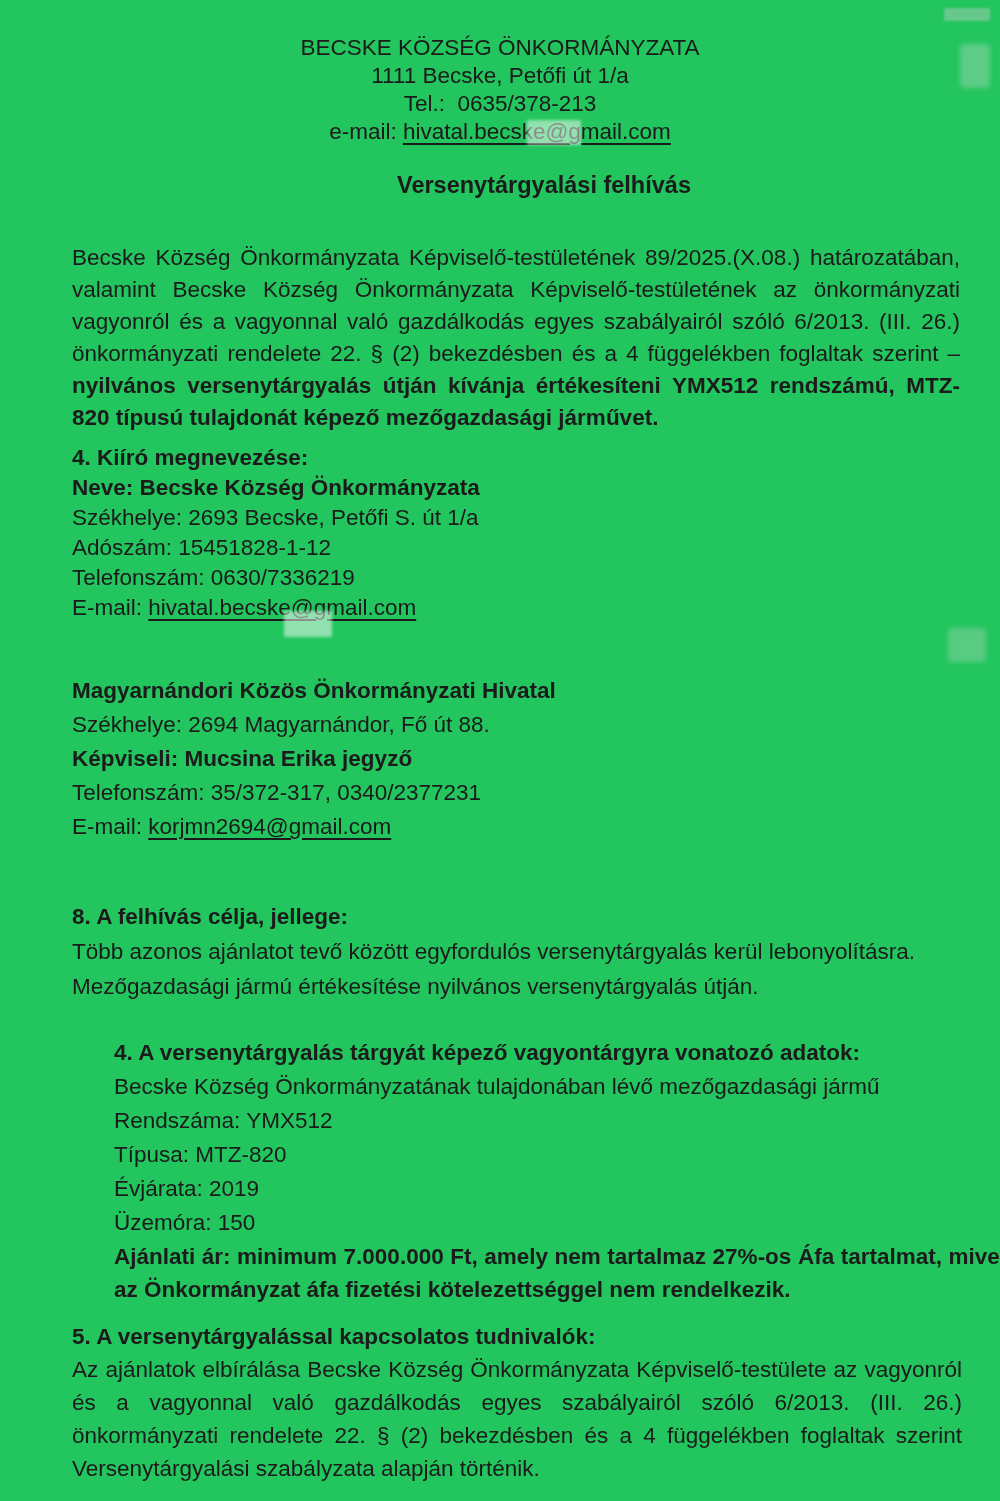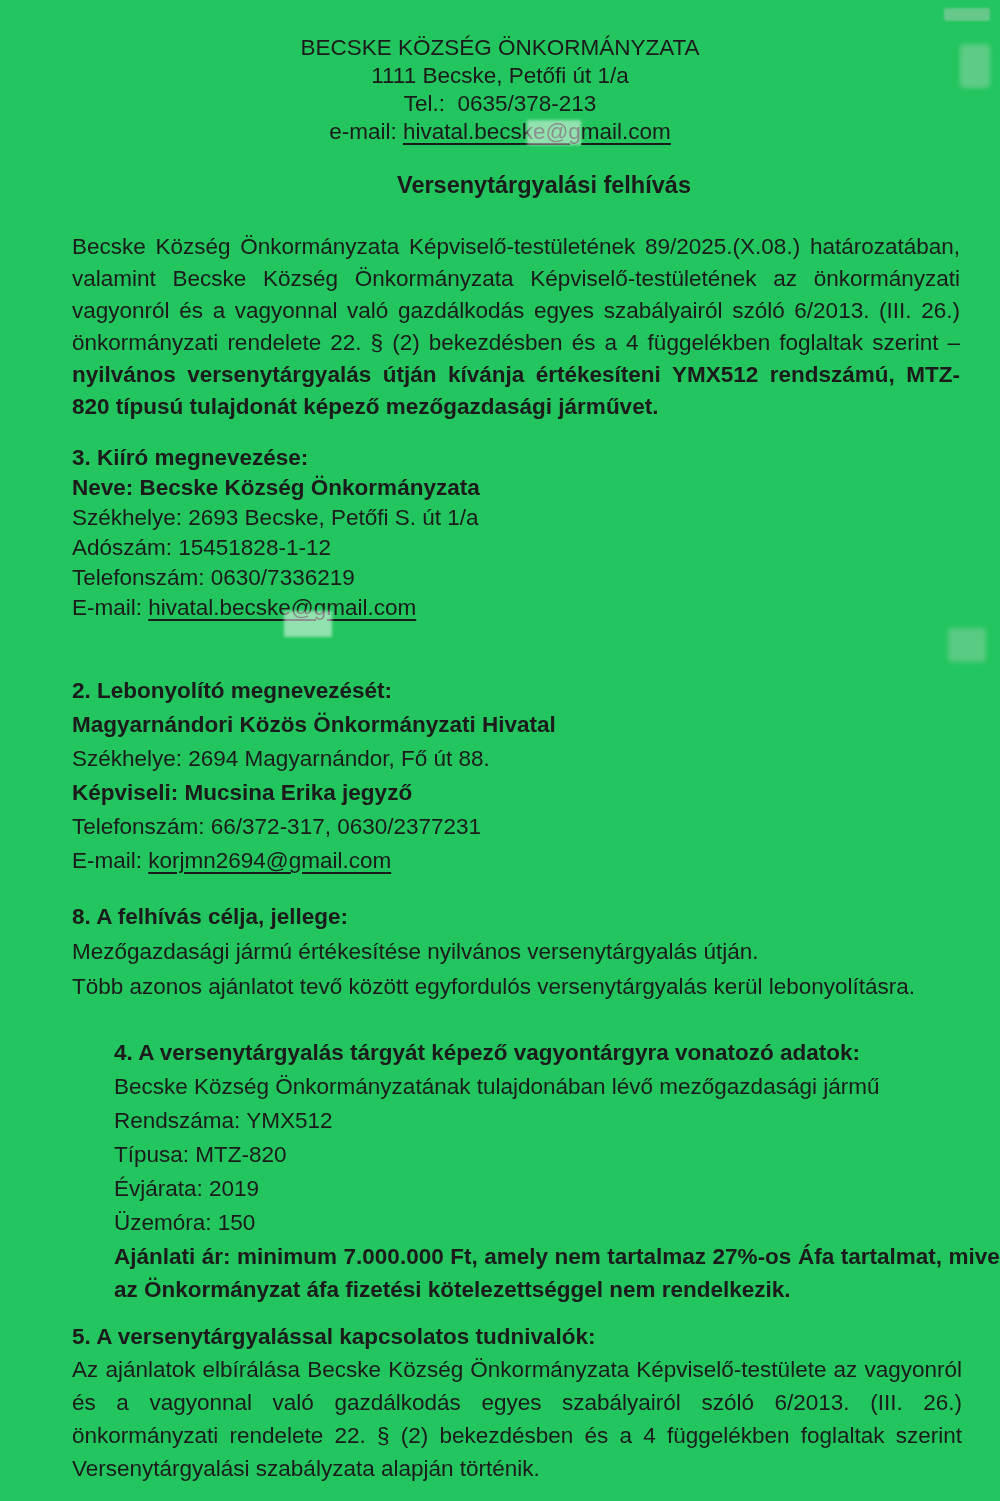--- a/index.html
+++ b/index.html
@@ -34,21 +34,21 @@
     left: 0;
     width: 1000px;
     text-align: center;
     font-size: 23.5px;
     font-weight: bold;
     line-height: 26px;
     padding-left: 44px;
   }
   
   .intro {
-    top: 231px;
+    top: 242px;
     left: 72px;
     width: 888px;
     font-size: 22.5px;
     line-height: 32px;
     text-align: justify;
   }
   
   .section { left: 72px; font-size: 22.5px; }
   .s1 { top: 443px; width: 892px; line-height: 30px; }
   .s2 { top: 674px; width: 892px; line-height: 34px; }
@@ -101,41 +101,40 @@
     <div class="line">1111 Becske, Petőfi út 1/a</div>
     <div class="line">Tel.:&nbsp; 0635/378-213</div>
     <div class="line"><span>e-mail: </span><span class="u">hivatal.becske@gmail.com</span></div>
   </div>
 
   <div class="block doc-title">Versenytárgyalási felhívás</div>
 
   <div class="block intro"><span>Becske Község Önkormányzata Képviselő-testületének 89/2025.(X.08.) határozatában, valamint Becske Község Önkormányzata Képviselő-testületének az önkormányzati vagyonról és a vagyonnal való gazdálkodás egyes szabályairól szóló 6/2013. (III. 26.) önkormányzati rendelete 22. § (2) bekezdésben és a 4 függelékben foglaltak szerint – </span><span class="b">nyilvános versenytárgyalás útján kívánja értékesíteni YMX512 rendszámú, MTZ-820 típusú tulajdonát képező mezőgazdasági járművet.</span></div>
 
   <div class="block section s1">
-    <div class="line b">3. Kiíró megnevezése:</div>
+    <div class="line b">4. Kiíró megnevezése:</div>
     <div class="line b">Neve: Becske Község Önkormányzata</div>
     <div class="line">Székhelye: 2693 Becske, Petőfi S. út 1/a</div>
     <div class="line">Adószám: 15451828-1-12</div>
     <div class="line">Telefonszám: 0630/7336219</div>
     <div class="line"><span>E-mail: </span><span class="u">hivatal.becske@gmail.com</span></div>
   </div>
 
   <div class="block section s2">
-    <div class="line b">2. Lebonyolító megnevezését:</div>
     <div class="line b">Magyarnándori Közös Önkormányzati Hivatal</div>
     <div class="line">Székhelye: 2694 Magyarnándor, Fő út 88.</div>
     <div class="line b">Képviseli: Mucsina Erika jegyző</div>
-    <div class="line">Telefonszám: 66/372-317, 0630/2377231</div>
+    <div class="line">Telefonszám: 35/372-317, 0340/2377231</div>
     <div class="line"><span>E-mail: </span><span class="u">korjmn2694@gmail.com</span></div>
   </div>
 
   <div class="block section s3">
     <div class="line b">8. A felhívás célja, jellege:</div>
+    <div class="line">Több azonos ajánlatot tevő között egyfordulós versenytárgyalás kerül lebonyolításra.</div>
     <div class="line">Mezőgazdasági jármú értékesítése nyilvános versenytárgyalás útján.</div>
-    <div class="line">Több azonos ajánlatot tevő között egyfordulós versenytárgyalás kerül lebonyolításra.</div>
   </div>
 
   <div class="block section s4">
     <div class="line b">4. A versenytárgyalás tárgyát képező vagyontárgyra vonatozó adatok:</div>
     <div class="line">Becske Község Önkormányzatának tulajdonában lévő mezőgazdasági jármű</div>
     <div class="line">Rendszáma: YMX512</div>
     <div class="line">Típusa: MTZ-820</div>
     <div class="line">Évjárata: 2019</div>
     <div class="line">Üzemóra: 150</div>
     <div class="jpara b">Ajánlati ár: minimum 7.000.000 Ft, amely nem tartalmaz 27%-os Áfa tartalmat, mivel az Önkormányzat áfa fizetési kötelezettséggel nem rendelkezik.</div>

